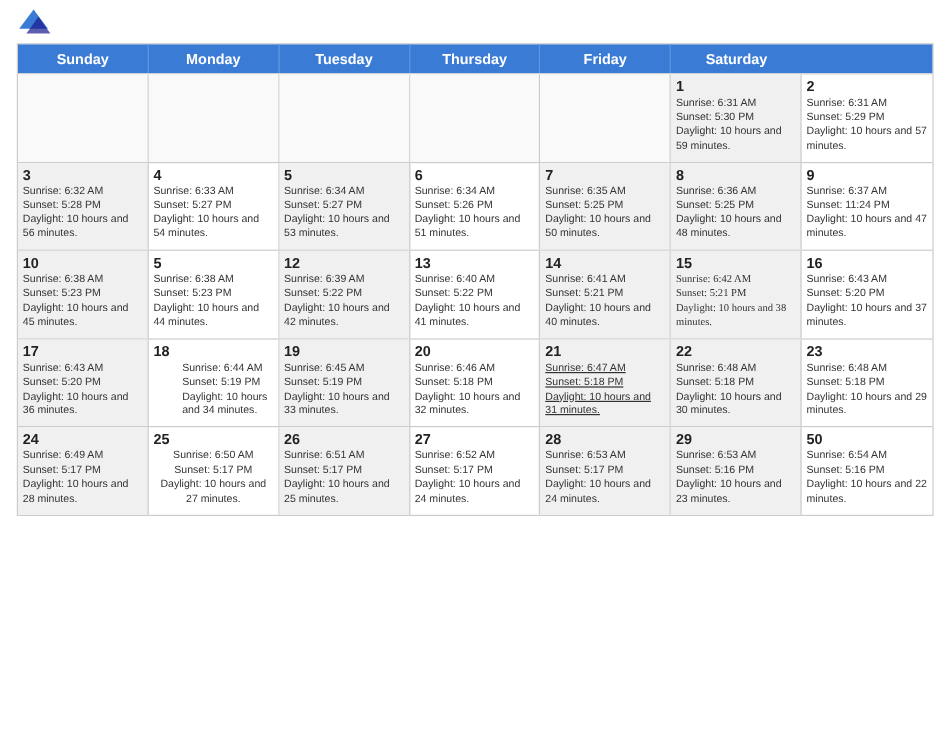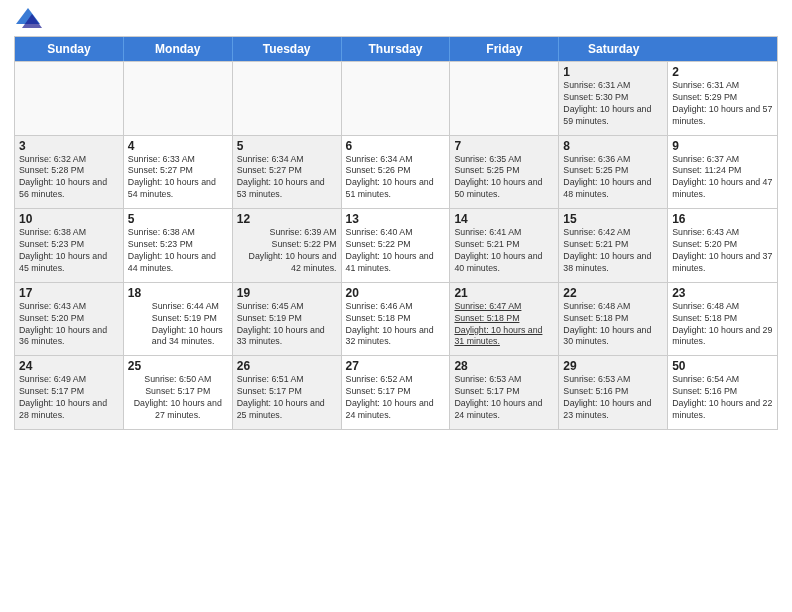--- a/index.html
+++ b/index.html
@@ -209,39 +209,39 @@
 Daylight: 10 hours and 45 minutes.</div>
           </div>
           <div class="cal-cell">
             <div class="day-num">5</div>
             <div class="day-info" style="white-space: pre-line;">Sunrise: 6:38 AM
 Sunset: 5:23 PM
 Daylight: 10 hours and 44 minutes.</div>
           </div>
           <div class="cal-cell shaded">
             <div class="day-num">12</div>
-            <div class="day-info" style="white-space: pre-line; text-align: right;">Sunrise: 6:39 AM
+            <div class="day-info" style="white-space: pre-line;">Sunrise: 6:39 AM
 Sunset: 5:22 PM
 Daylight: 10 hours and 42 minutes.</div>
           </div>
           <div class="cal-cell">
             <div class="day-num">13</div>
             <div class="day-info" style="white-space: pre-line;">Sunrise: 6:40 AM
 Sunset: 5:22 PM
 Daylight: 10 hours and 41 minutes.</div>
           </div>
           <div class="cal-cell shaded">
             <div class="day-num">14</div>
             <div class="day-info" style="white-space: pre-line;">Sunrise: 6:41 AM
 Sunset: 5:21 PM
 Daylight: 10 hours and 40 minutes.</div>
           </div>
           <div class="cal-cell shaded">
             <div class="day-num">15</div>
-            <div class="day-info" style="white-space: pre-line;">Sunrise: 6:42 AM
+            <div class="day-info" style="white-space: pre-line; font-family: Liberation Serif, serif;">Sunrise: 6:42 AM
 Sunset: 5:21 PM
 Daylight: 10 hours and 38 minutes.</div>
           </div>
           <div class="cal-cell">
             <div class="day-num">16</div>
             <div class="day-info" style="white-space: pre-line;">Sunrise: 6:43 AM
 Sunset: 5:20 PM
 Daylight: 10 hours and 37 minutes.</div>
           </div>
         </div>

